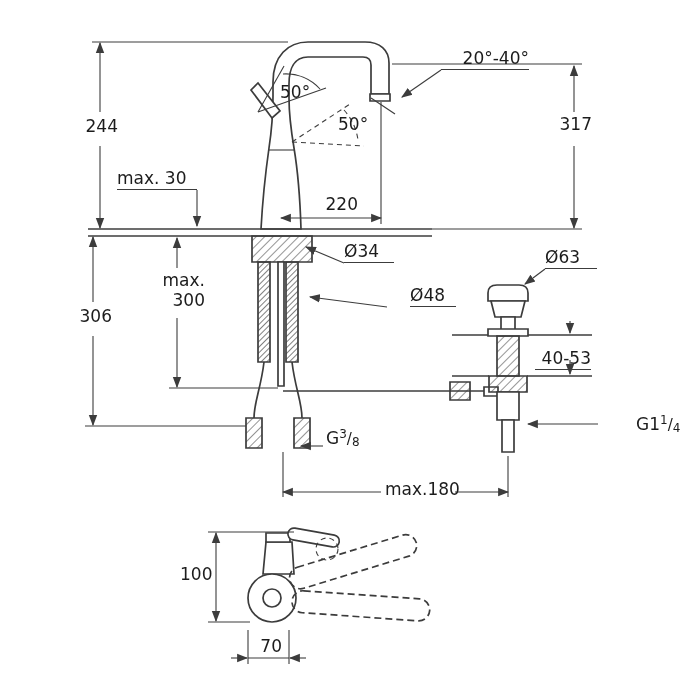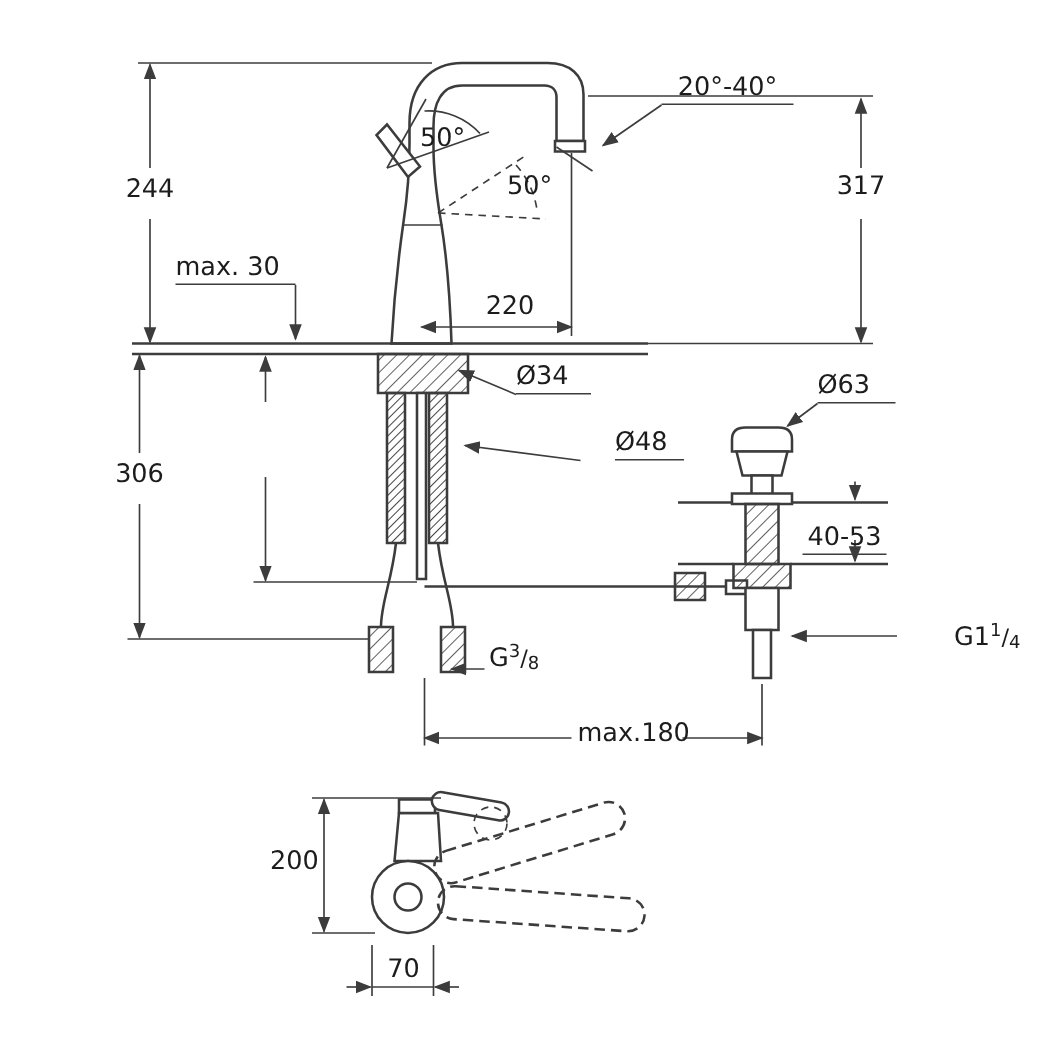--- a/index.html
+++ b/index.html
@@ -15,21 +15,21 @@
   .dim  { stroke:var(--line); stroke-width:1.1; fill:none; }
   .dash { stroke-dasharray:7 4; }
   .dash2{ stroke-dasharray:5 4; }
   .arrowhead { fill:var(--line); stroke:none; }
   .pline { stroke:var(--line); stroke-width:1.1; }
   .bline { stroke:var(--line); stroke-width:1.3; }
   .lbl {
     position:absolute; font-size:17px; line-height:20px; color:var(--text);
     white-space:nowrap;
   }
-  .ctr { text-align:center; }
+  .ctr { text-align:right; }
   .ul  { border-bottom:1.6px solid var(--line); padding-bottom:1px; }
   .frac sup { font-size:12px; vertical-align:6px; }
   .frac .den { font-size:12px; vertical-align:-2px; }
   .frac .slash { font-size:15px; }
 </style>
 </head>
 <body>
 
 <div class="canvas">
 
@@ -165,20 +165,24 @@
       <path d="M289,630 L289,664"></path>
     </g>
   </svg>
 
   <div class="lbl ctr" style="left:82px;top:116px;width:36px">244</div>
 
   <div class="lbl ul" style="left:117px;top:168px;width:80px">max. 30</div>
 
   <div class="lbl ctr" style="left:74px;top:306px;width:38px">306</div>
 
+  <div class="lbl ctr" style="left:149px;top:270px;width:56px">
+    <div>max.</div>
+    <div>300</div>
+  </div>
 
   <div class="lbl" style="left:280px;top:82px">50°</div>
 
   <div class="lbl" style="left:338px;top:114px">50°</div>
 
   <div class="lbl ctr" style="left:322px;top:194px;width:36px">220</div>
 
   <div class="lbl ul ctr" style="left:441px;top:48px;width:88px">20°-40°</div>
 
   <div class="lbl ctr" style="left:556px;top:114px;width:36px">317</div>
@@ -194,17 +198,17 @@
   <div class="lbl frac" style="left:326px;top:424px">
     <span>G</span><sup>3</sup><span class="slash">/</span><span class="den">8</span>
   </div>
 
   <div class="lbl frac" style="left:636px;top:410px">
     <span>G1</span><sup>1</sup><span class="slash">/</span><span class="den">4</span>
   </div>
 
   <div class="lbl ctr" style="left:385px;top:479px;width:68px">max.180</div>
 
-  <div class="lbl" style="left:180px;top:564px">200</div>
+  <div class="lbl" style="left:180px;top:564px">100</div>
 
   <div class="lbl ctr" style="left:256px;top:636px;width:26px">70</div>
 
 </div>
 
 </body></html>

